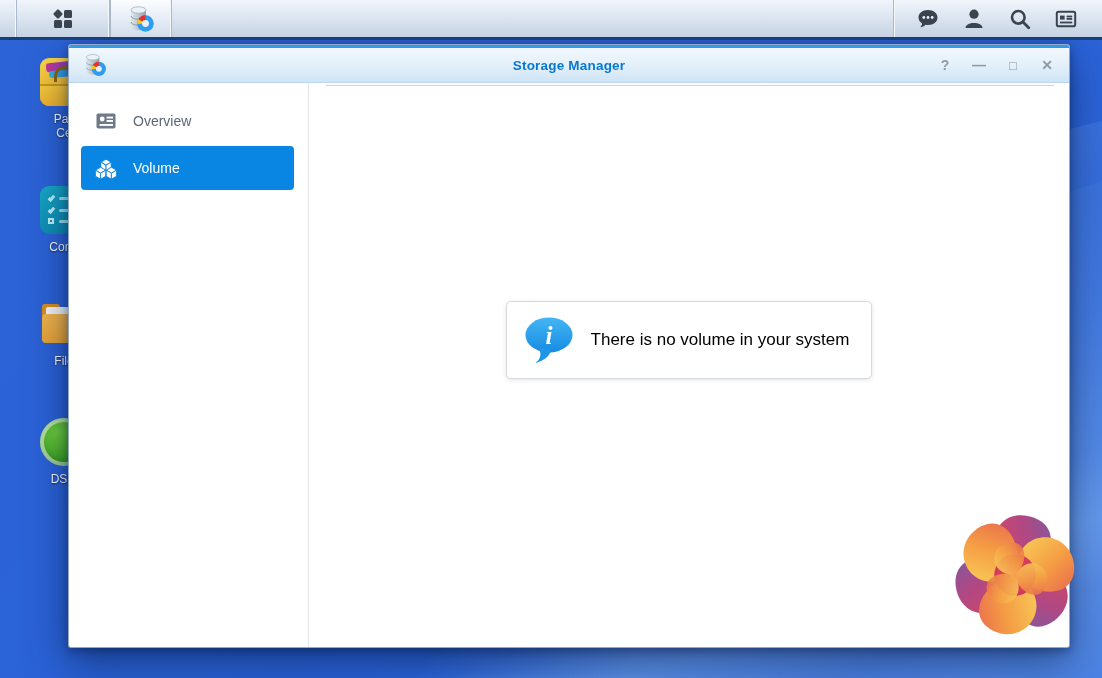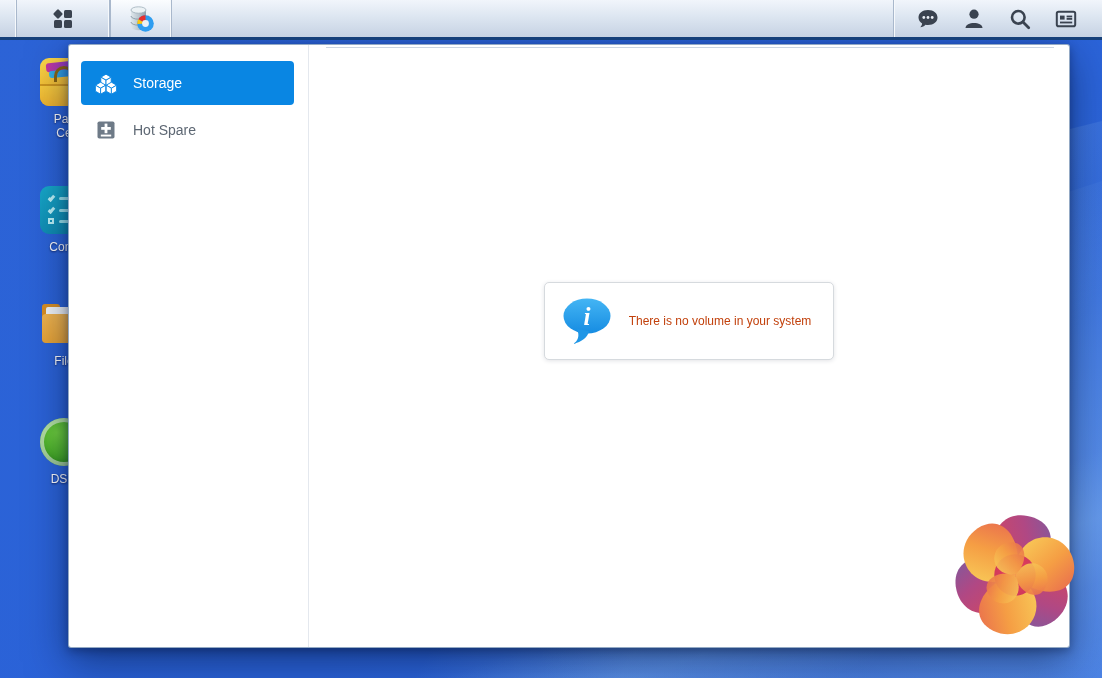--- a/index.html
+++ b/index.html
@@ -113,21 +113,21 @@
   .btn-sort {
     margin-left:auto; width:31px; height:27px; border:1px solid #c7d1dd; border-radius:3px;
     background:linear-gradient(#fdfefe,#f0f3f7); display:flex; align-items:center; justify-content:center; cursor:pointer;
   }
   .toolbar-divider { height:1px; background:#ccd6e2; margin:2px 15px 0 17px; }
   .empty-wrap { flex:1; display:flex; align-items:center; justify-content:center; }
   .empty-box {
     display:flex; align-items:center; gap:16px; padding:13px 22px 13px 16px; margin-top:-54px;
     background:#fff; border:1px solid #d6dade; border-radius:5px; box-shadow:0 1px 4px rgba(30,40,60,.13);
   }
-  .empty-box .msg { font-size:12px; color:#c2410c; }
+  .empty-box .msg { font-size:17px; color:#000000; }
 
   
   .watermark { position:absolute; left:941px; top:501px; width:148px; height:148px; z-index:30; pointer-events:none; }
 </style>
 </head>
 <body>
 
 <svg width="0" height="0" style="position:absolute">
   <defs>
     <g id="sm-app-icon">
@@ -231,54 +231,67 @@
         <rect x="2.8" y="4.8" width="18.4" height="14.4" rx="1.8" fill="none" stroke="#3a4350" stroke-width="2"></rect>
         <rect x="6" y="8.6" width="4.6" height="4" fill="#3a4350"></rect>
         <rect x="12.6" y="8.6" width="5.6" height="1.8" fill="#3a4350"></rect>
         <rect x="12.6" y="11" width="5.6" height="1.8" fill="#3a4350"></rect>
         <rect x="6" y="14.6" width="12.2" height="1.8" fill="#3a4350"></rect>
       </svg>
     </div>
   </div>
 
   <div class="window">
+    <div class="titlebar">
+      <svg class="app-ic" viewBox="0 0 28 28">
+          <use href="#sm-app-icon"></use>
+        </svg>
+      <div class="title-text">Storage Manager</div>
+      <div class="win-ctrls">
+        <div class="wc">?</div>
+        <div class="wc">—</div>
+        <div class="wc max">□</div>
+        <div class="wc">✕</div>
+      </div>
+    </div>
 
     <div class="win-body">
 
       <div class="sidebar">
+        <div class="side-item">
+          <svg class="sic" viewBox="0 0 24 24">
+            <rect x="2.5" y="4.5" width="19" height="15" rx="1.8" fill="currentColor"></rect>
+            <circle cx="8.2" cy="10" r="2.4" fill="#fff"></circle>
+            <rect x="12.6" y="7.6" width="6.4" height="1.9" fill="#fff"></rect>
+            <rect x="12.6" y="11" width="6.4" height="1.9" fill="#fff"></rect>
+            <rect x="5.5" y="15" width="13.5" height="1.9" fill="#fff"></rect>
+          </svg>
+          <span>Overview</span>
+        </div>
         <div class="side-item sel">
           <svg class="sic" viewBox="0 0 24 24">
             <g fill="#fff" stroke="#0986e3" stroke-width="0.9" stroke-linejoin="round">
               <g transform="translate(12,3.2)">
                 <polygon points="0,0 5.2,3 0,6 -5.2,3"></polygon>
                   <polygon points="-5.2,3 0,6 0,12 -5.2,9"></polygon>
                   <polygon points="5.2,3 5.2,9 0,12 0,6"></polygon>
               </g>
               <g transform="translate(6.6,11.2)">
                 <polygon points="0,0 5.2,3 0,6 -5.2,3"></polygon>
                   <polygon points="-5.2,3 0,6 0,12 -5.2,9"></polygon>
                   <polygon points="5.2,3 5.2,9 0,12 0,6"></polygon>
               </g>
               <g transform="translate(17.4,11.2)">
                 <polygon points="0,0 5.2,3 0,6 -5.2,3"></polygon>
                   <polygon points="-5.2,3 0,6 0,12 -5.2,9"></polygon>
                   <polygon points="5.2,3 5.2,9 0,12 0,6"></polygon>
               </g>
             </g>
           </svg>
-          <span>Storage</span>
-        </div>
-        <div class="side-item">
-          <svg class="sic" viewBox="0 0 24 24">
-            <rect x="3.5" y="3.5" width="17" height="17" rx="1.8" fill="currentColor"></rect>
-            <rect x="10.6" y="5.6" width="2.8" height="9.6" fill="#fff"></rect>
-            <rect x="7.2" y="9" width="9.6" height="2.8" fill="#fff"></rect>
-            <rect x="6.8" y="16.6" width="10.4" height="1.9" fill="#fff"></rect>
-          </svg>
-          <span>Hot Spare</span>
+          <span>Volume</span>
         </div>
       </div>
 
       <div class="content">
         <div class="toolbar-divider"></div>
         <div class="empty-wrap">
           <div class="empty-box">
             <svg width="52" height="50" viewBox="0 0 52 50">
               <defs>
                 <linearGradient id="bub" x1="0" y1="0" x2="0" y2="1">

